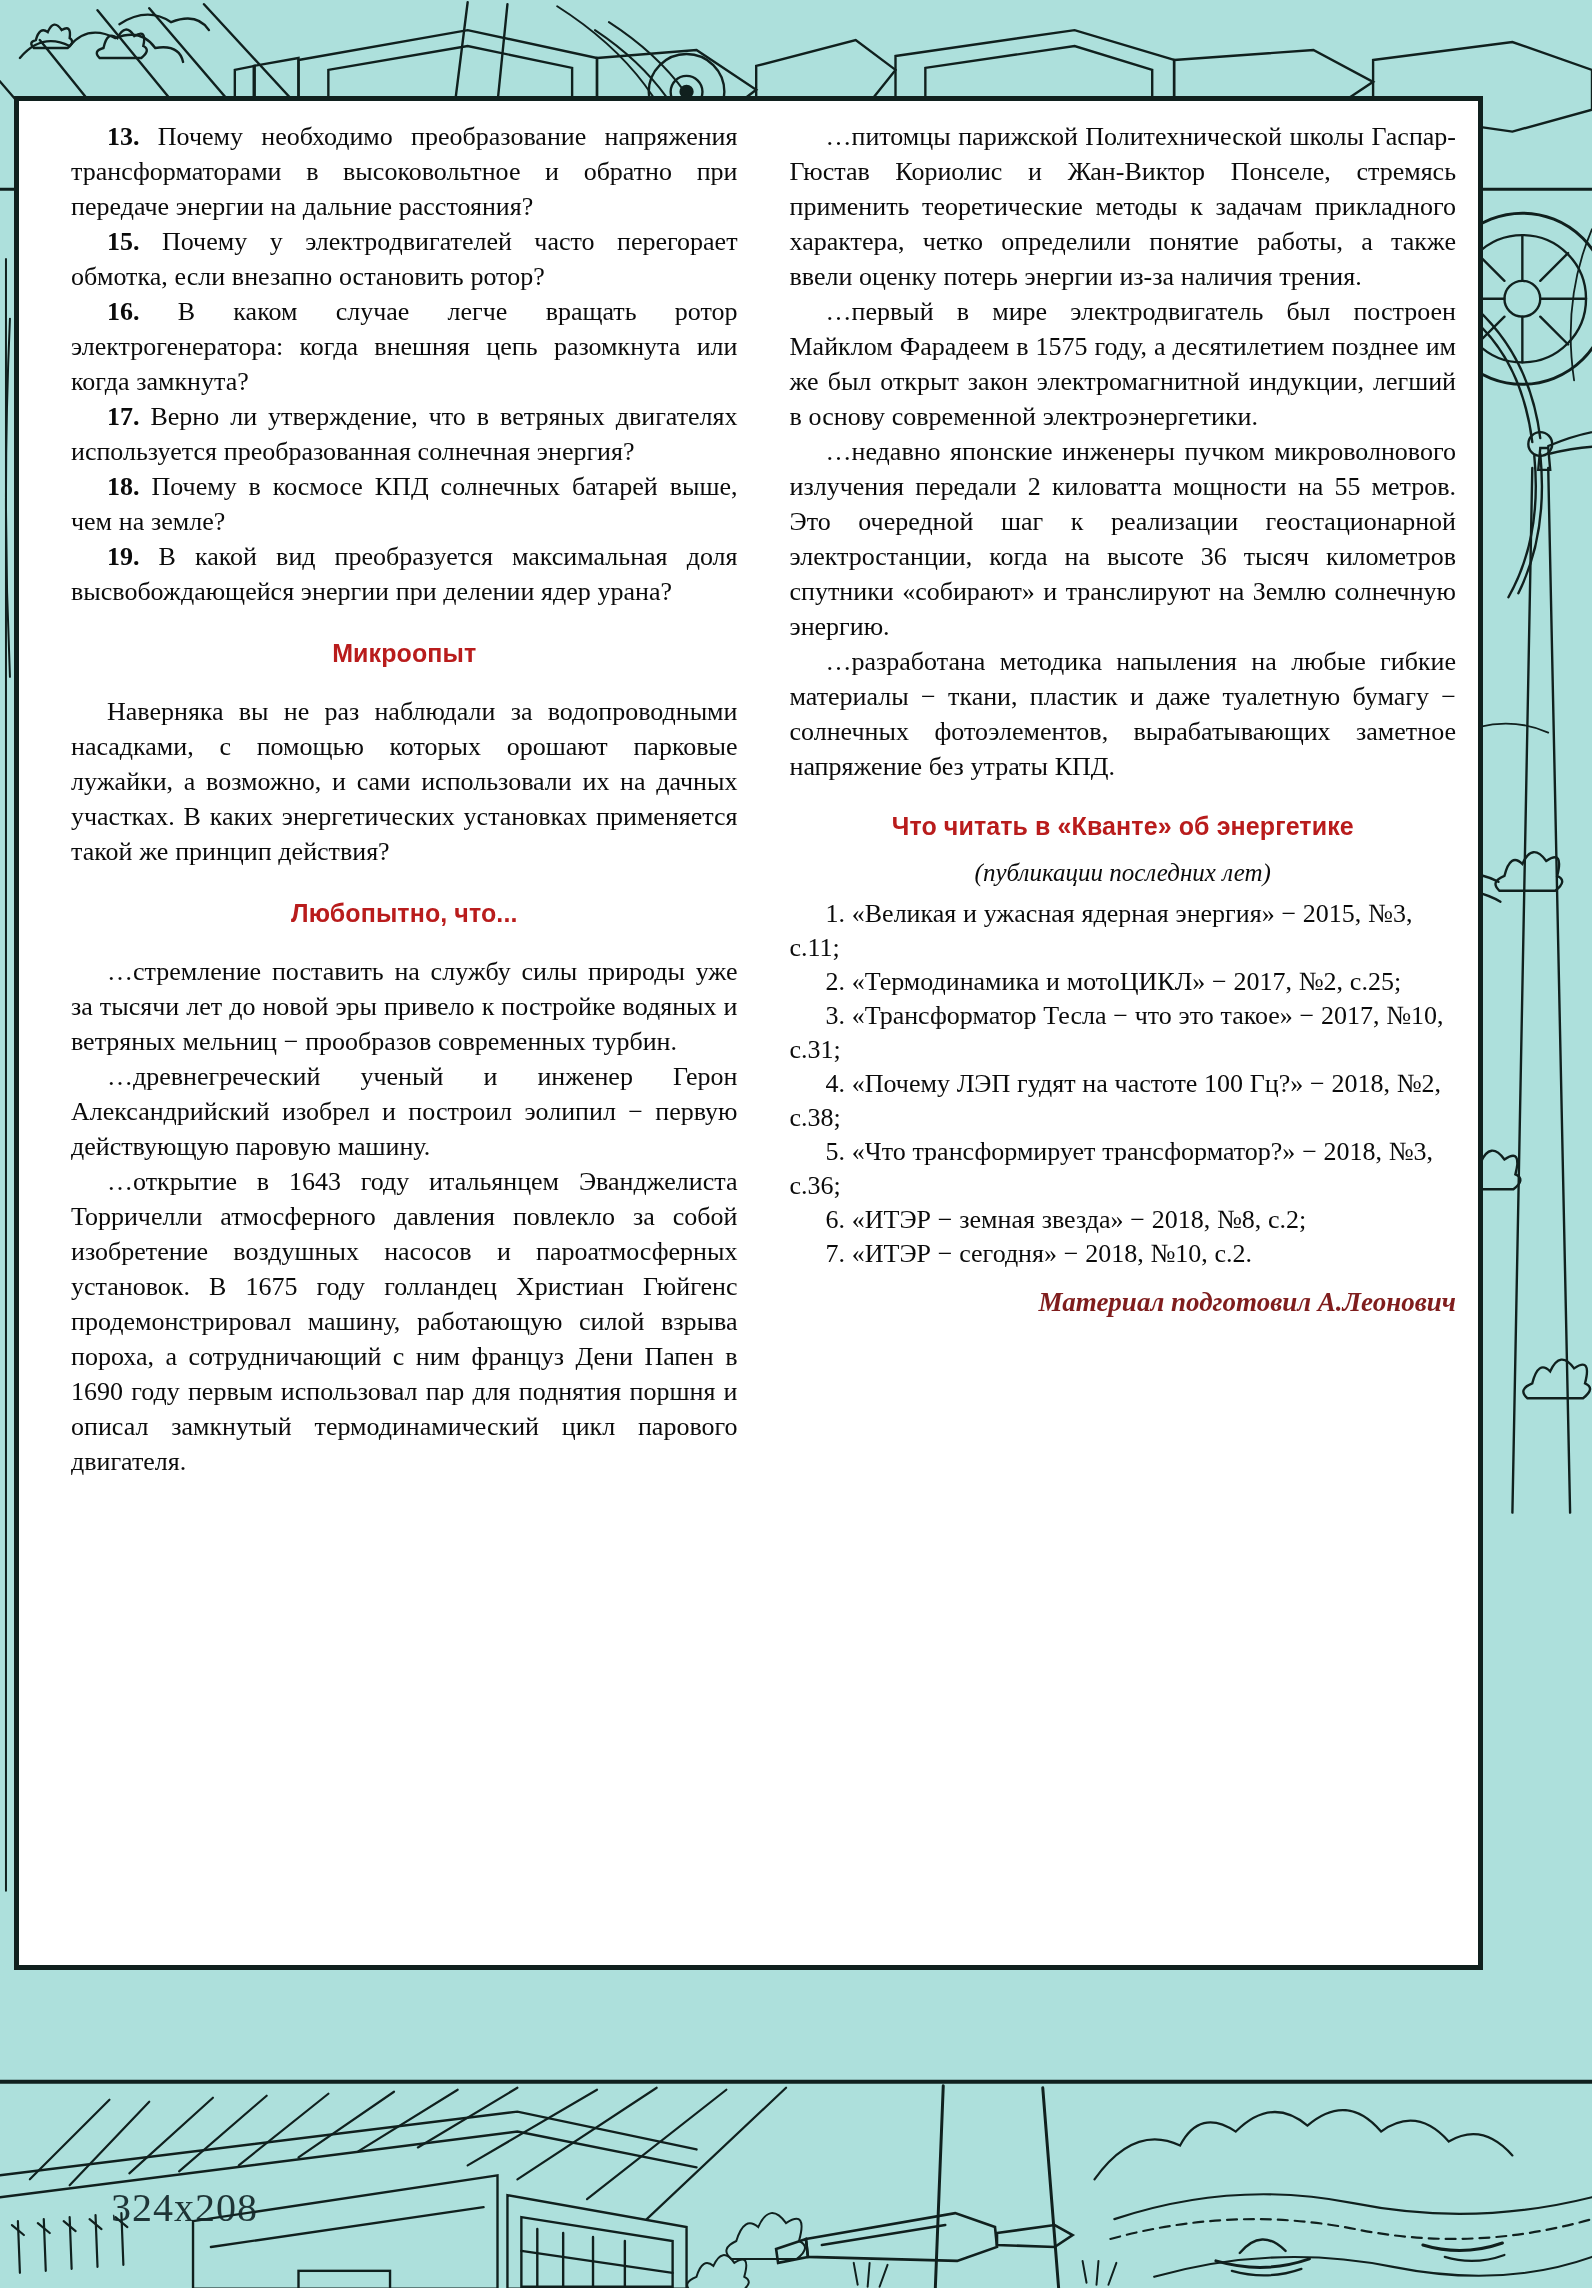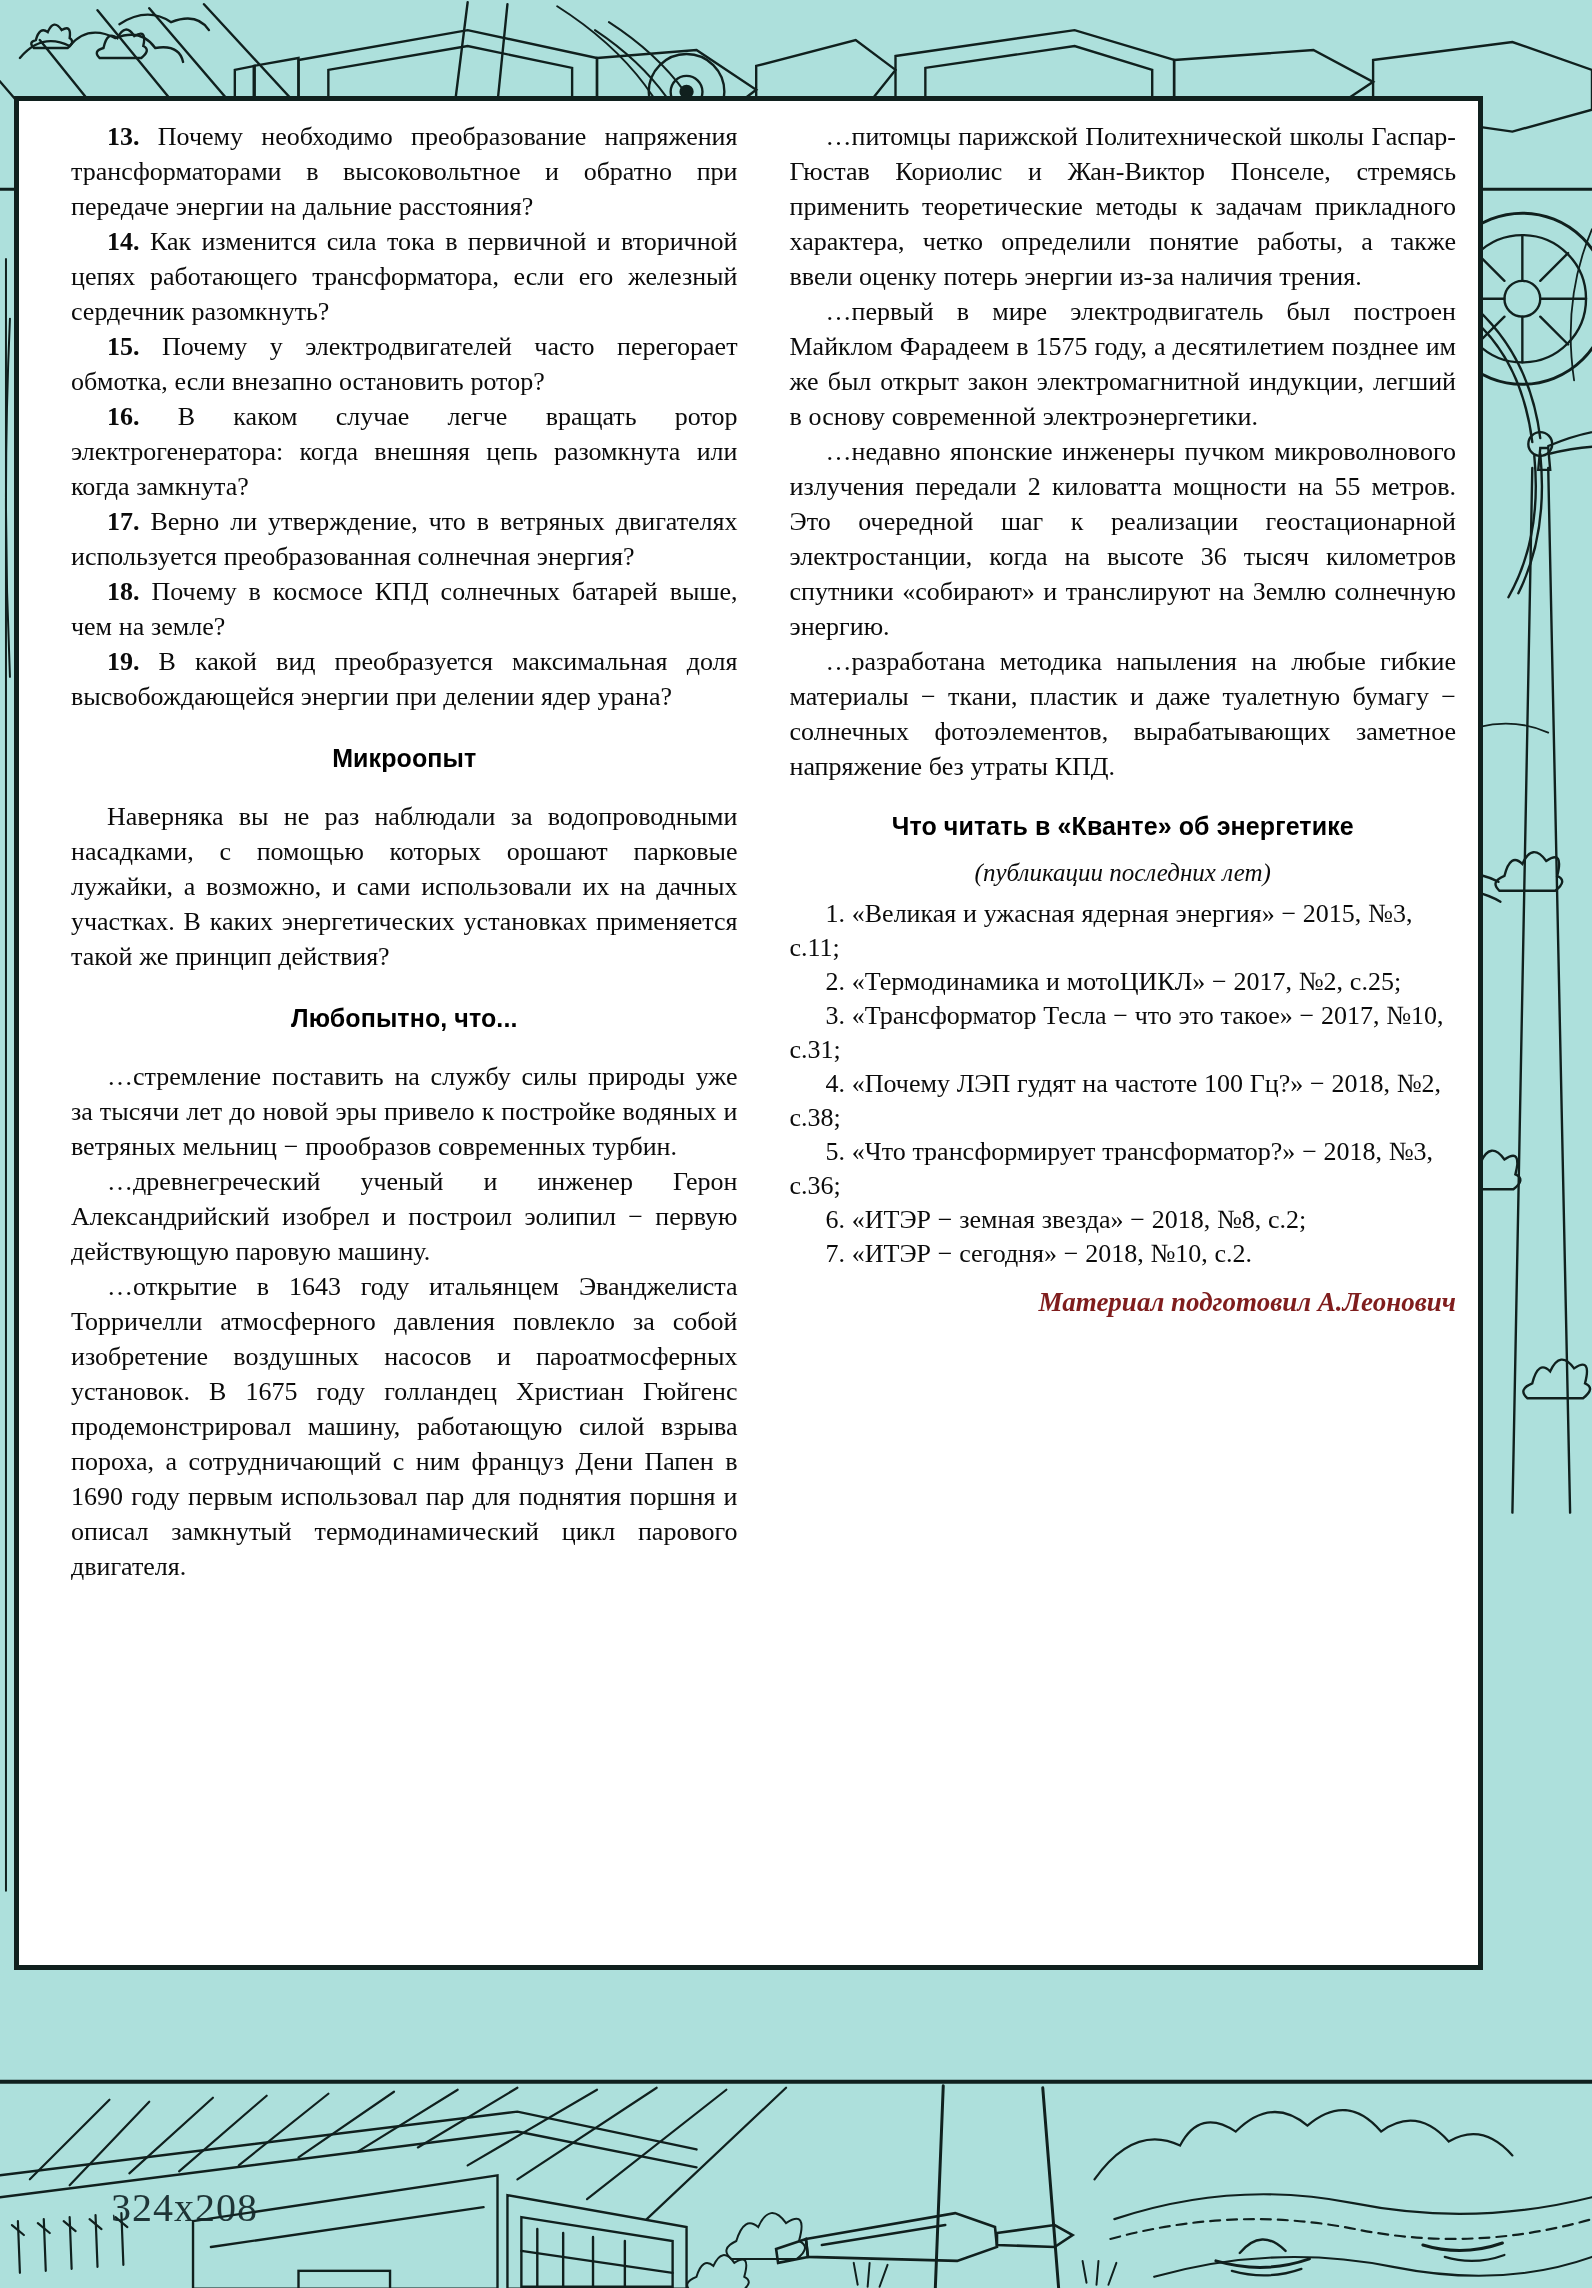--- a/index.html
+++ b/index.html
@@ -40,21 +40,21 @@
     word-spacing:0.01em;
   }
   p b{font-weight:bold;}
 
   h3.section{
     font-family:"Liberation Sans", sans-serif;
     font-weight:bold;
     font-size:25px;
     text-align:center;
     margin:30px 0 26px 0;
-    color:#000000;
+    color:#b91c1c;
     letter-spacing:0.1px;
   }
   h3.section.tight{margin:28px 0 18px 0;}
 
   .subtitle-it{
     font-style:italic;
     font-size:25px;
     text-align:center;
     margin:10px 0 10px 0;
     color:#0b0b0b;
@@ -307,21 +307,20 @@
 </div>
 
 <div id="art-caption">324x208</div>
 
 <div id="page-panel">
   <div id="columns">
 
     <div class="col">
 
       <p><b>13.</b> <span>Почему необходимо преобразование напряжения трансформаторами в высоковольтное и обратно при передаче энергии на дальние расстояния?</span></p>
-      <p><b>14.</b> <span>Как изменится сила тока в первичной и вторичной цепях работающего трансформатора, если его железный сердечник разомкнуть?</span></p>
       <p><b>15.</b> <span>Почему у электродвигателей часто перегорает обмотка, если внезапно остановить ротор?</span></p>
       <p><b>16.</b> <span>В каком случае легче вращать ротор электрогенератора: когда внешняя цепь разомкнута или когда замкнута?</span></p>
       <p><b>17.</b> <span>Верно ли утверждение, что в ветряных двигателях используется преобразованная солнечная энергия?</span></p>
       <p><b>18.</b> <span>Почему в космосе КПД солнечных батарей выше, чем на земле?</span></p>
       <p><b>19.</b> <span>В какой вид преобразуется максимальная доля высвобождающейся энергии при делении ядер урана?</span></p>
 
       <h3 class="section">Микроопыт</h3>
 
       <p>Наверняка вы не раз наблюдали за водопроводными насадками, с помощью которых орошают парковые лужайки, а возможно, и сами использовали их на дачных участках. В каких энергетических установках применяется такой же принцип действия?</p>
 

